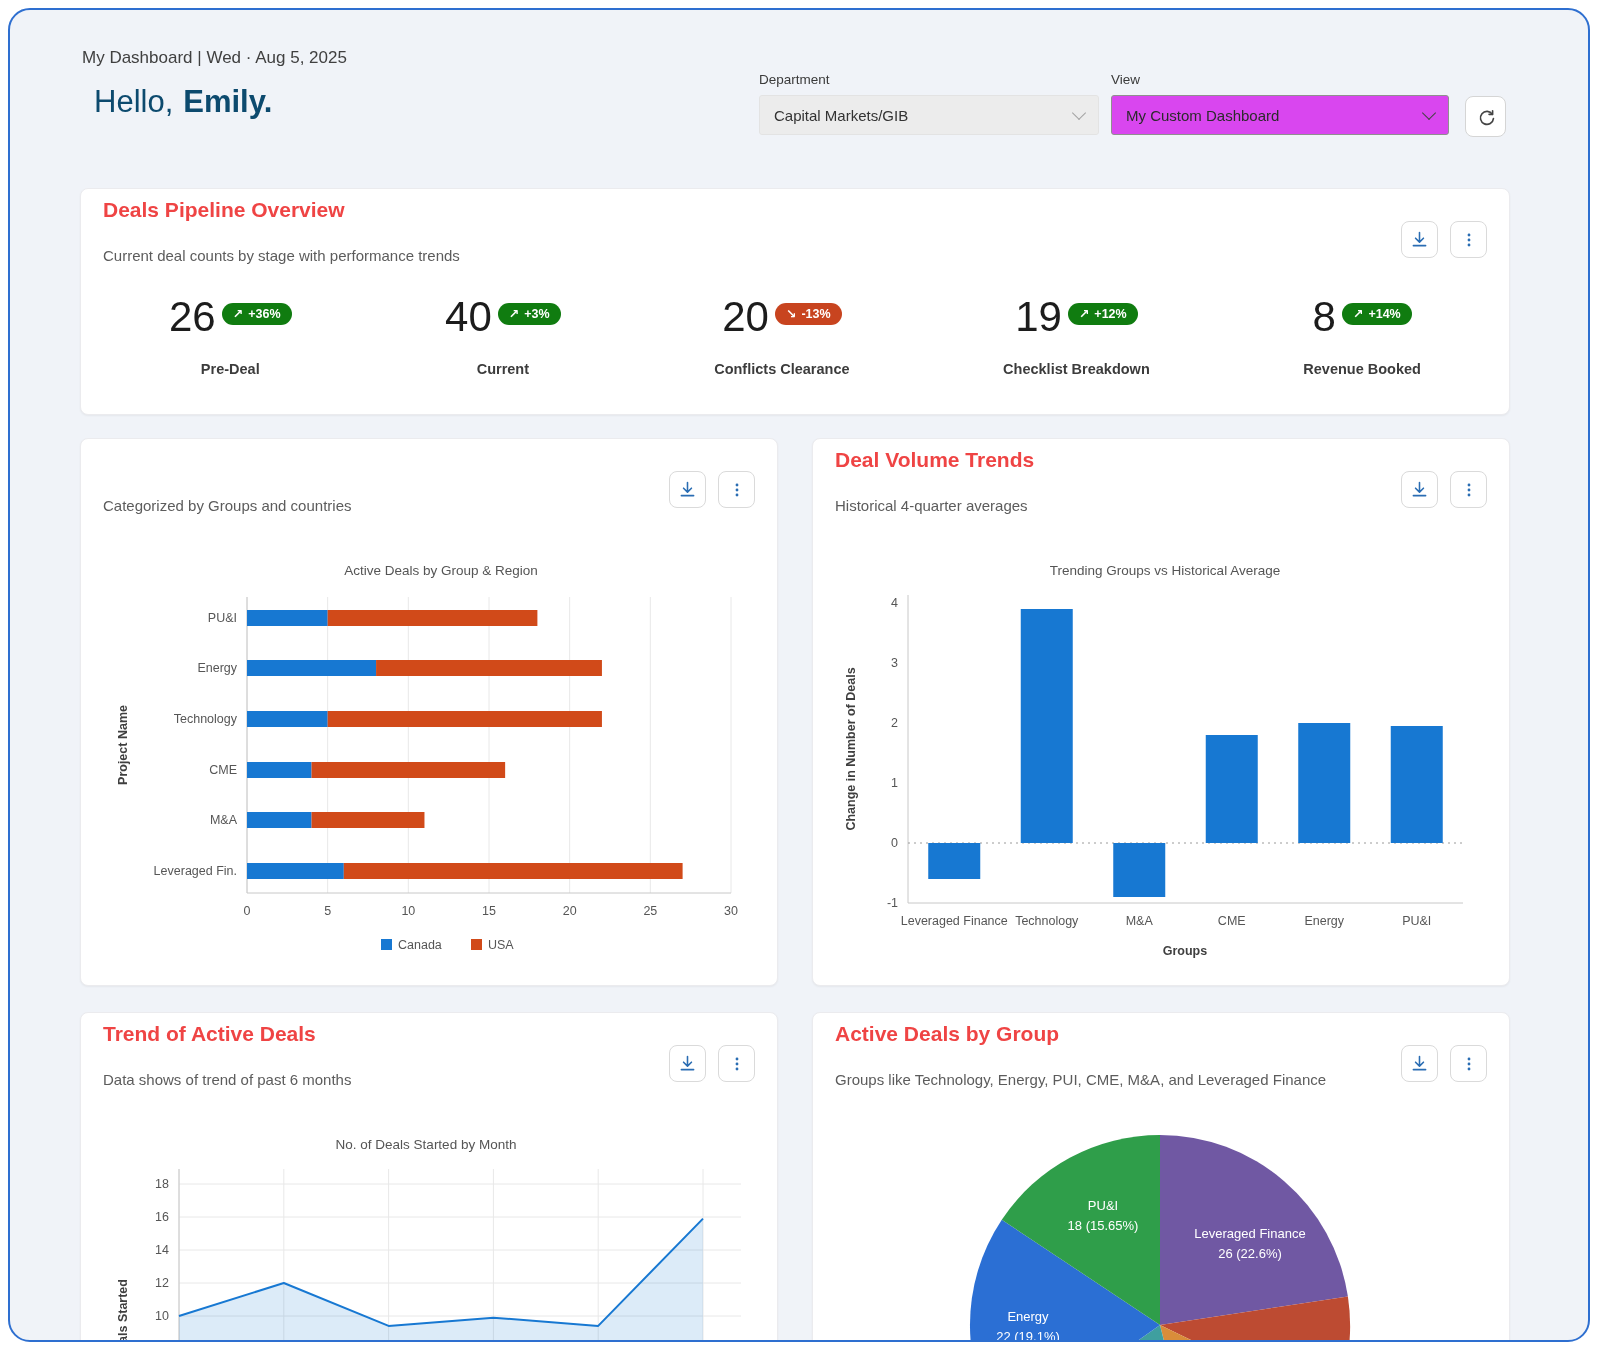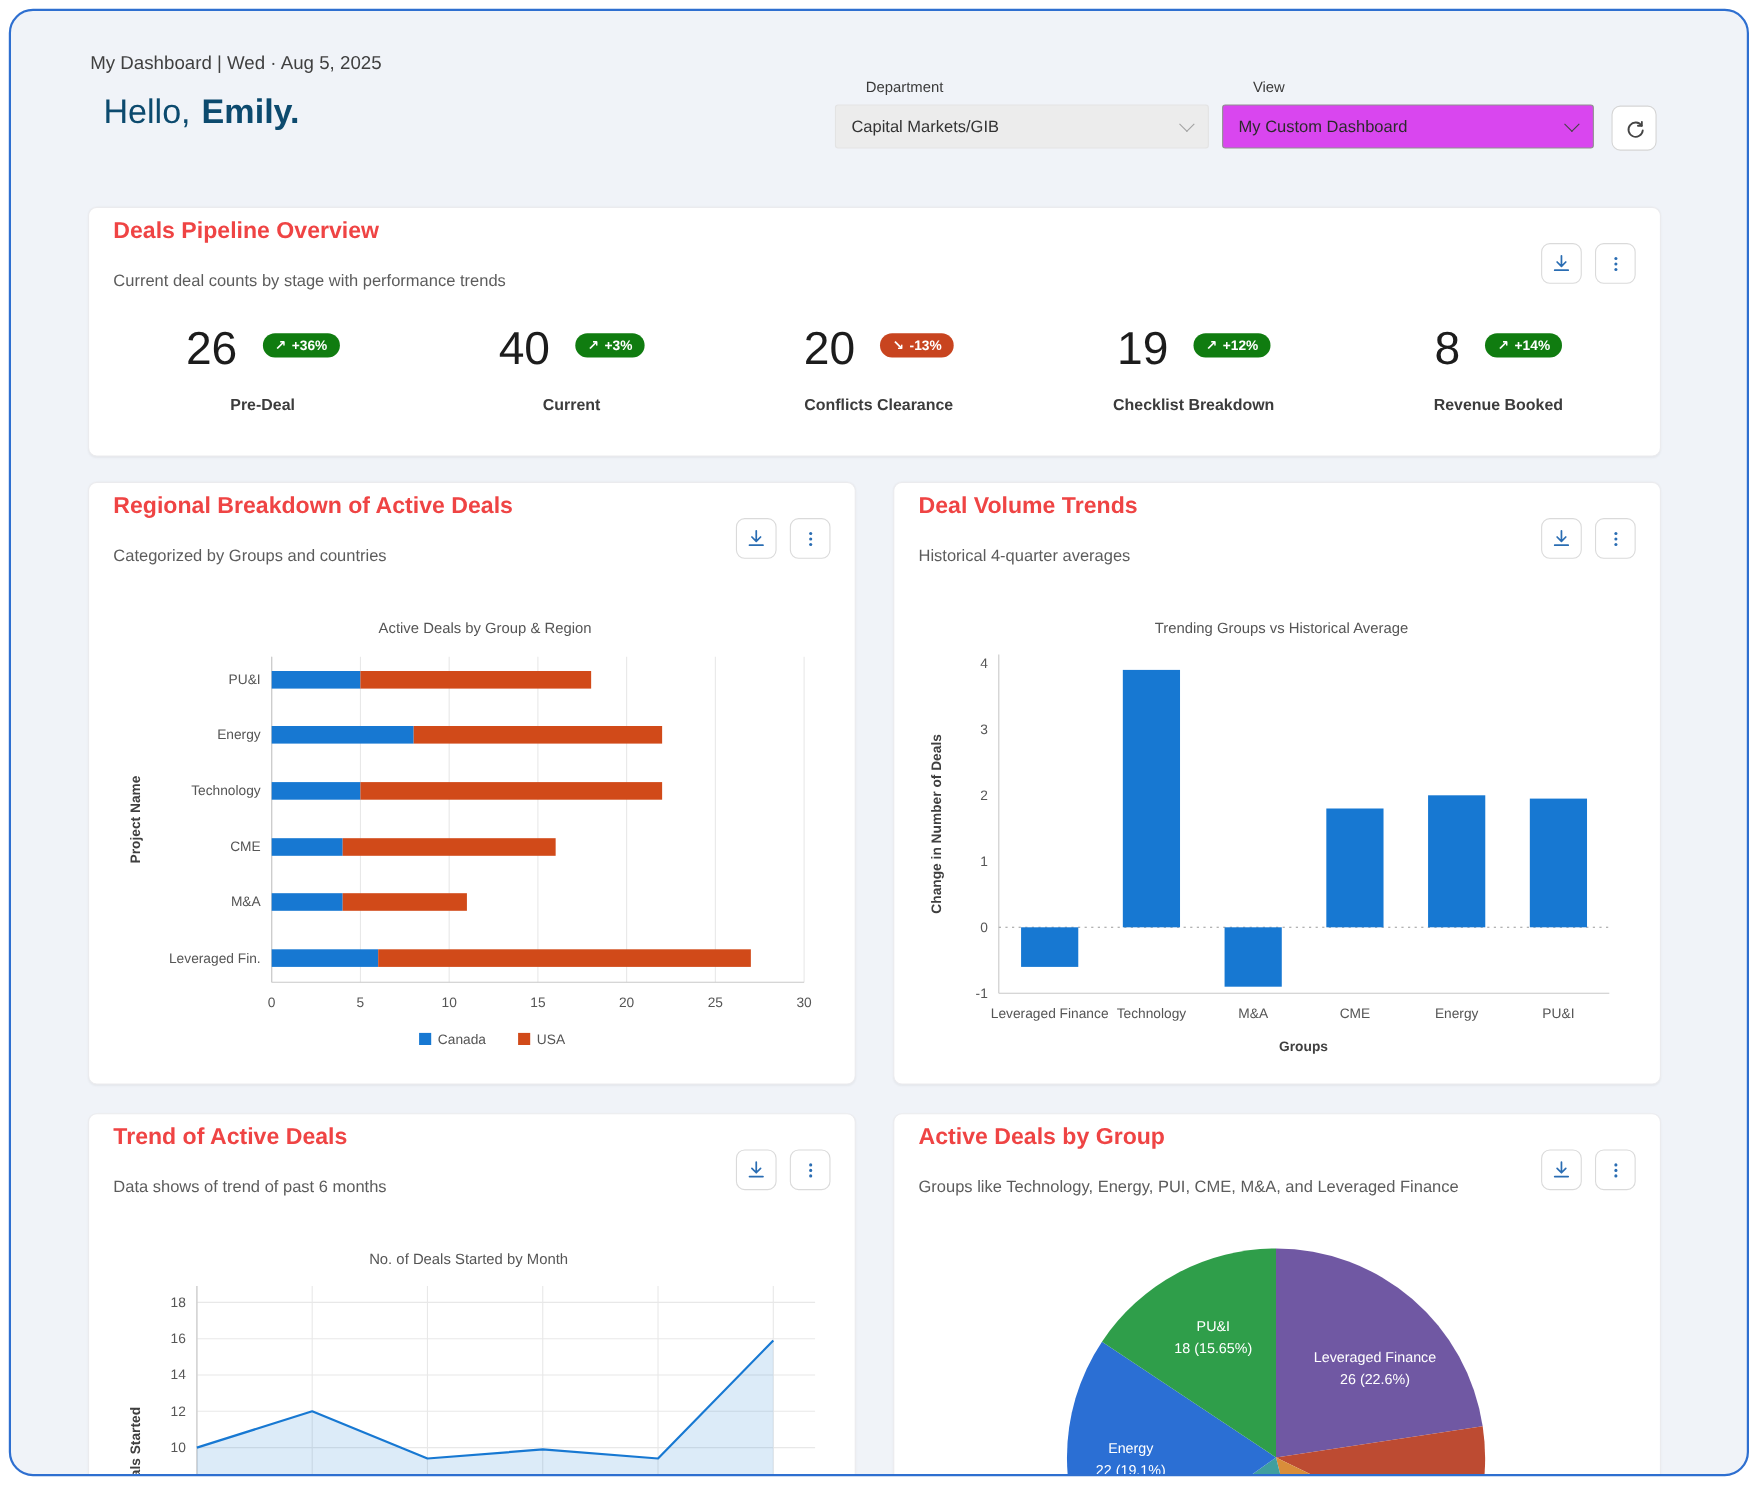--- a/index.html
+++ b/index.html
@@ -6,21 +6,21 @@
   body{width:1600px;height:1352px;background:#fff;overflow:hidden;
        font-family:"Liberation Sans","DejaVu Sans",sans-serif;}
   #container{position:absolute;left:8px;top:8px;width:1582px;height:1334px;box-sizing:border-box;
        border:2px solid #2e6fd0;border-radius:22px;background:#f0f3f8;overflow:hidden;}
 
   .breadcrumb{position:absolute;left:72px;top:38px;font-size:17px;color:#404040;}
   .greeting{position:absolute;left:84px;top:74px;font-size:31px;color:#0c4a6e;}
   .greeting .name{font-weight:700;margin-left:10px;}
 
   .field{position:absolute;}
-  .field-label{font-size:13.5px;color:#3a3a3a;margin-bottom:8px;margin-left:28px;}
+  .field-label{font-size:13.5px;color:#3a3a3a;margin-bottom:8px;}
   .select{height:40px;display:flex;align-items:center;justify-content:space-between;
           padding:0 14px;font-size:15px;color:#2b2b2b;border-radius:3px;box-sizing:border-box;cursor:pointer;}
   .select.gray{background:#ececec;border:1px solid #e3e3e3;width:340px;color:#333;}
   .select.white{background:#d946ef;border:1px solid #8f8f8f;width:338px;}
   .chev{width:9px;height:9px;border-right:1.8px solid #a3a3a3;border-bottom:1.8px solid #a3a3a3;
         transform:rotate(45deg);margin-top:-5px;flex:0 0 auto;margin-left:12px;}
   .select.white .chev{border-color:#444;}
   .dept{left:749px;top:62px;} .viewf{left:1101px;top:62px;}
   .refresh{position:absolute;left:1455px;top:86px;width:41px;height:41px;background:#fff;border:1px solid #d5d5d5;
            border-radius:8px;display:flex;align-items:center;justify-content:center;cursor:pointer;padding:0;}
@@ -33,21 +33,21 @@
            display:flex;align-items:center;justify-content:center;cursor:pointer;padding:0;}
 
   .card1{left:70px;top:178px;width:1428px;height:225px;}
   .card2{left:70px;top:428px;width:696px;height:546px;}
   .card3{left:802px;top:428px;width:696px;height:546px;}
   .card4{left:70px;top:1002px;width:696px;height:560px;}
   .card5{left:802px;top:1002px;width:696px;height:560px;}
 
   .kpis{position:absolute;left:0;right:0;top:106px;display:flex;justify-content:space-between;padding:0 88px;}
   .kpi{text-align:center;}
-  .kpi-top{display:flex;align-items:flex-start;justify-content:center;gap:23px;}
+  .kpi-top{display:flex;align-items:flex-start;justify-content:center;gap:6px;}
   .kpi-num{font-size:42px;line-height:44px;color:#1c1c1c;}
   .badge{display:inline-flex;align-items:center;gap:5px;margin-top:8px;border-radius:999px;color:#fff;
          padding:3px 11px 4px;font-size:12.5px;font-weight:700;}
   .kpi-label{margin-top:22px;font-size:14.5px;font-weight:700;color:#3c3c3c;}
 
   .chart-svg{position:absolute;left:0;top:116px;}
   svg text{font-family:"Liberation Sans","DejaVu Sans",sans-serif;}
   .ctitle{font-size:13.5px;fill:#555;}
   .tick{font-size:12.5px;fill:#565656;}
   .alabel{font-size:12.5px;fill:#3f3f3f;font-weight:700;}
@@ -154,21 +154,20 @@
               <span>↗</span>
               <span>+14%</span>
             </span>
           </div>
         <div class="kpi-label">Revenue Booked</div>
       </div>
     </div>
   </section>
 
   <section class="card card2">
-    <h2>Regional Breakdown of Active Deals</h2>
     <p class="sub">Categorized by Groups and countries</p>
     <div class="iconbtns">
       <button class="iconbtn">
         <svg width="21" height="21" viewBox="0 0 24 24">
             <path d="M12 4v10M7.5 10.5L12 15l4.5-4.5M5 19h14" fill="none" stroke="#2a6db3" stroke-width="1.8" stroke-linecap="round" stroke-linejoin="round"></path>
           </svg>
       </button>
       <button class="iconbtn">
         <svg width="20" height="20" viewBox="0 0 24 24">
             <circle cx="12" cy="6" r="1.7" fill="#2a6db3"></circle>

